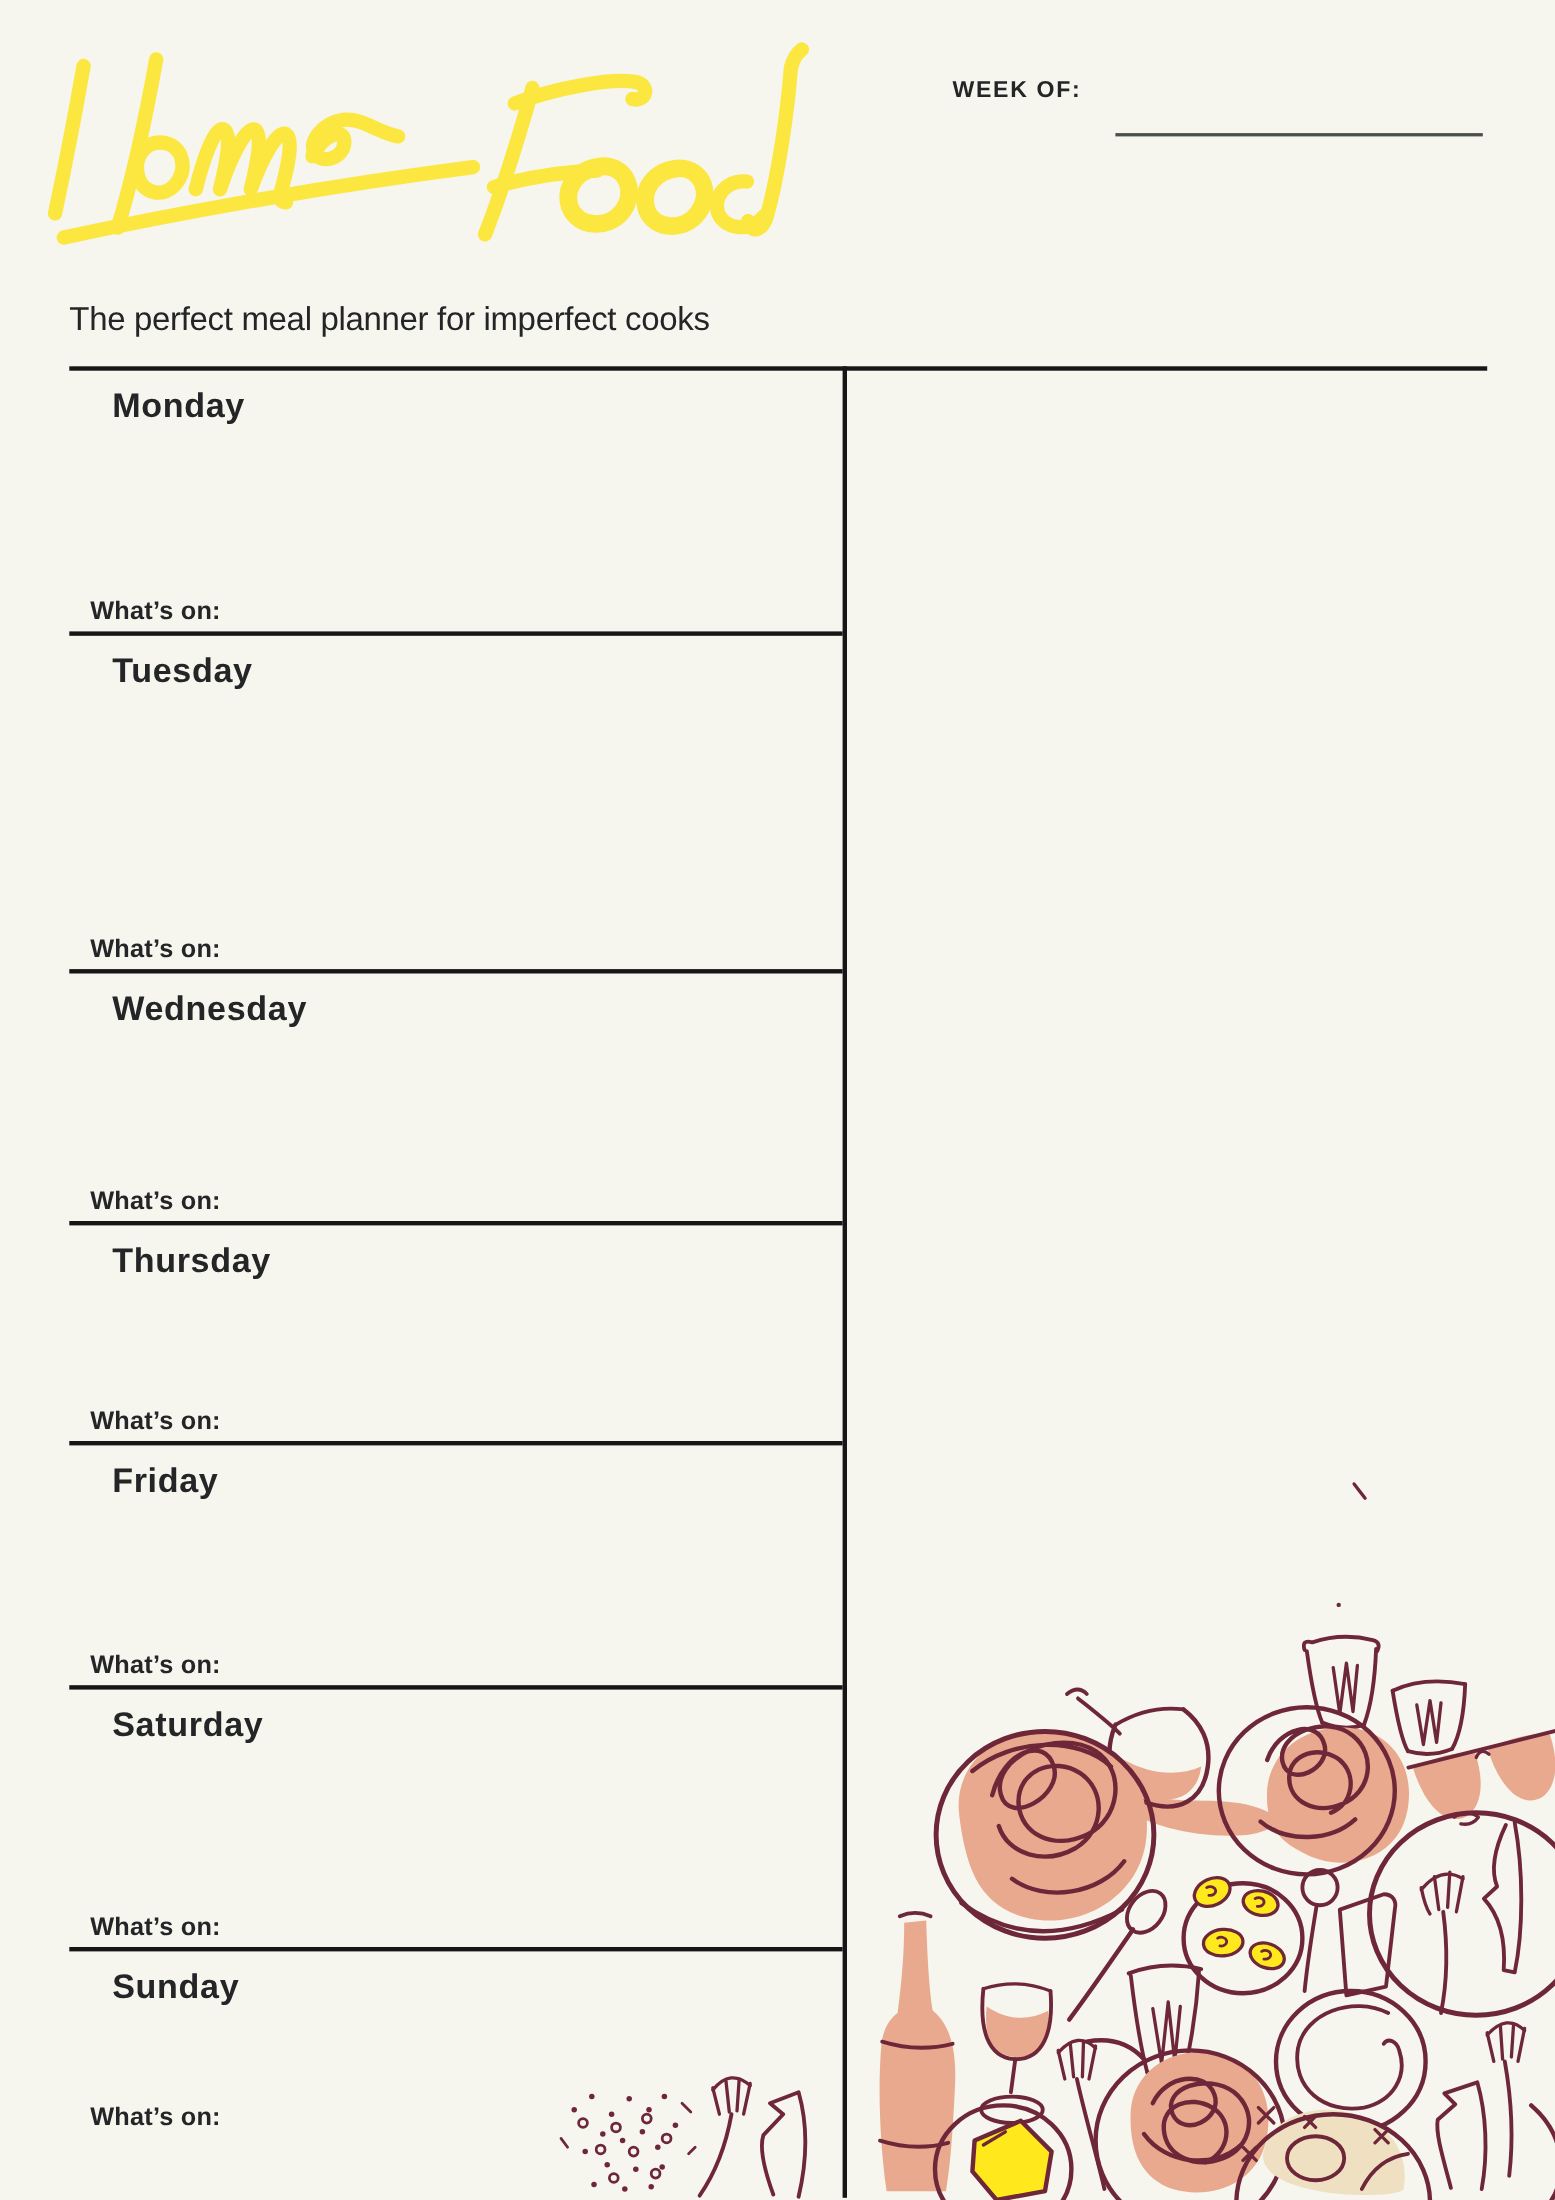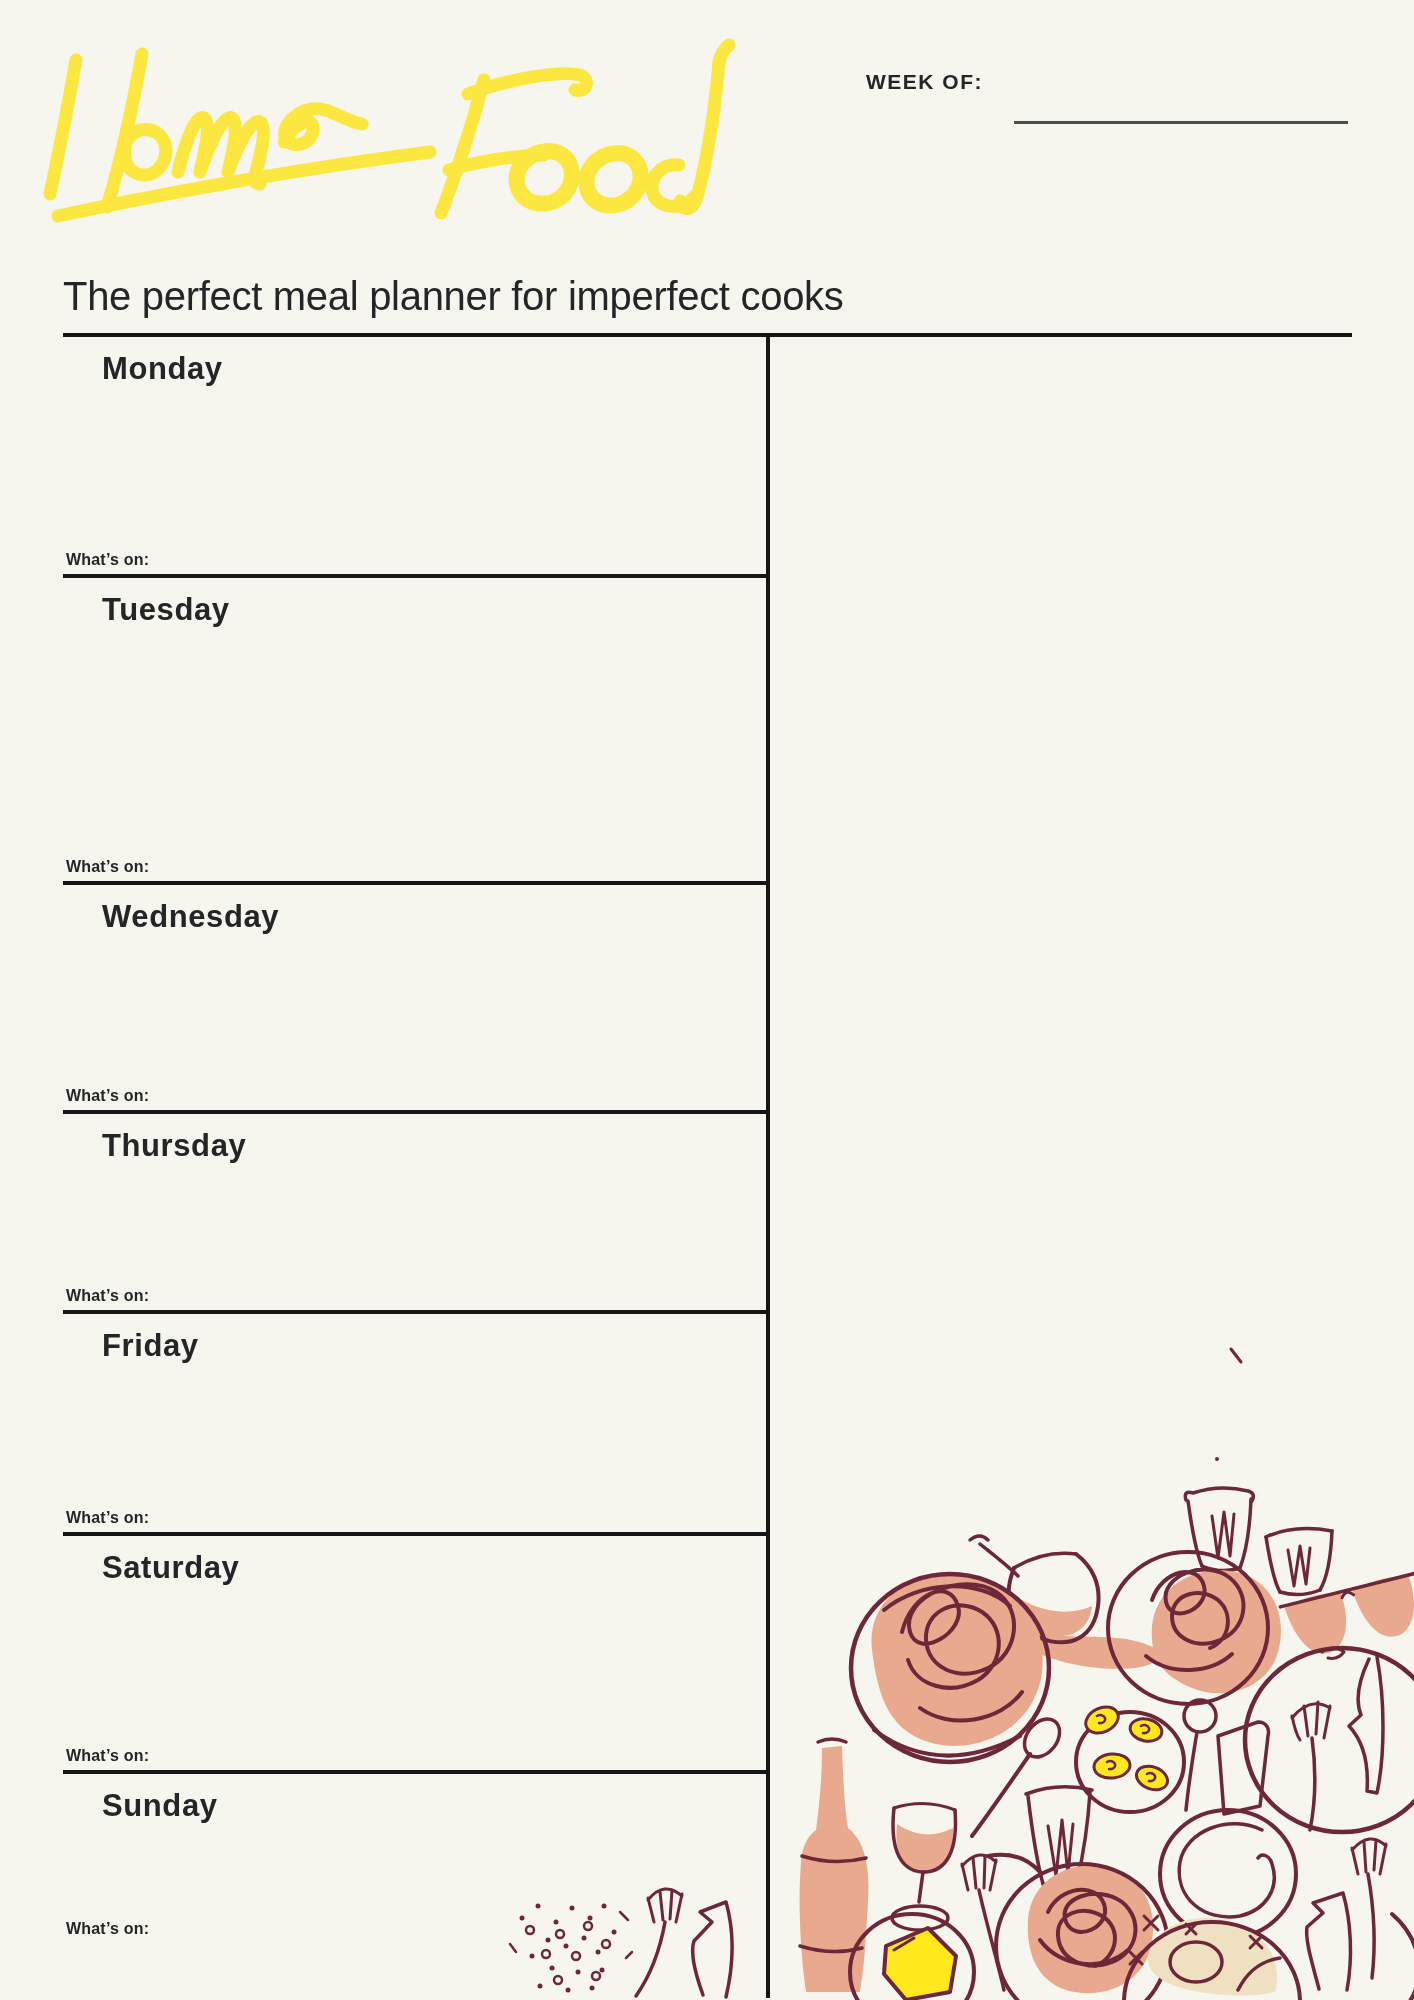--- a/index.html
+++ b/index.html
@@ -14,39 +14,39 @@
   .logo-stroke { fill:none; stroke:var(--accent-yellow,#fbe73f); stroke-width:13px; stroke-linecap:round; stroke-linejoin:round; }
   .logo-bold { stroke-width:16px; }
   .week-of {
     position:absolute; left:866px; top:68px;
     font-size:21px; font-weight:700; letter-spacing:1.5px; line-height:1.3;
   }
   .week-line {
     position:absolute; left:1014px; top:121px; width:334px; height:3px;
     background:var(--week-line-gray,#4c504c);
   }
-  .tagline { position:absolute; left:63px; top:274px; font-size:40px; font-weight:400; letter-spacing:-0.3px; }
+  .tagline { position:absolute; left:63px; top:274px; font-size:30px; font-weight:400; letter-spacing:-0.3px; }
 
   
   .top-rule { position:absolute; left:63px; top:333px; width:1289px; height:4px; background:var(--rule-color,#161616); }
   .v-rule   { position:absolute; left:766px; top:333px; width:4px; height:1665px; background:var(--rule-color,#161616); }
 
   
   .days { position:absolute; left:63px; top:337px; width:703px; }
   .day-row { position:relative; box-sizing:border-box; border-bottom:4px solid var(--rule-color,#161616); }
   .day-row:nth-child(1) { height:241px; }
   .day-row:nth-child(2) { height:307px; }
   .day-row:nth-child(3) { height:229px; }
   .day-row:nth-child(4) { height:200px; }
   .day-row:nth-child(5) { height:222px; }
   .day-row:nth-child(6) { height:238px; }
   .day-row:nth-child(7) { height:208px; border-bottom:none; }
   .day-label { padding:14px 0 0 3px; font-size:31px; font-weight:700; letter-spacing:0.6px; line-height:1.15;margin-left:36px; }
   .day-entry { position:absolute; left:0; right:10px; top:58px; bottom:44px; }
-  .whats-on { position:absolute; left:3px; bottom:5px; font-size:16px; font-weight:700; letter-spacing:0.2px; }
+  .whats-on { position:absolute; left:19px; bottom:5px; font-size:23px; font-weight:700; letter-spacing:0.2px; }
   .day-row:last-child .whats-on { bottom:44px; }
 
   
   .notes-header { position:absolute; left:810px; top:352px; font-size:23px; font-weight:700; letter-spacing:0.8px; }
   .notes-area { position:absolute; left:770px; top:400px; width:644px; height:900px; }
 
   
   .doodle-svg { position:absolute; left:400px; top:1330px; width:1014px; height:670px; }
   .ln   { fill:none; stroke:var(--doodle-maroon,#6e2639); stroke-width:4px; stroke-linecap:round; stroke-linejoin:round; }
   .ln3  { stroke-width:3px; } .ln35 { stroke-width:3.5px; } .ln25 { stroke-width:2.5px; } .ln45 { stroke-width:4.5px; }

